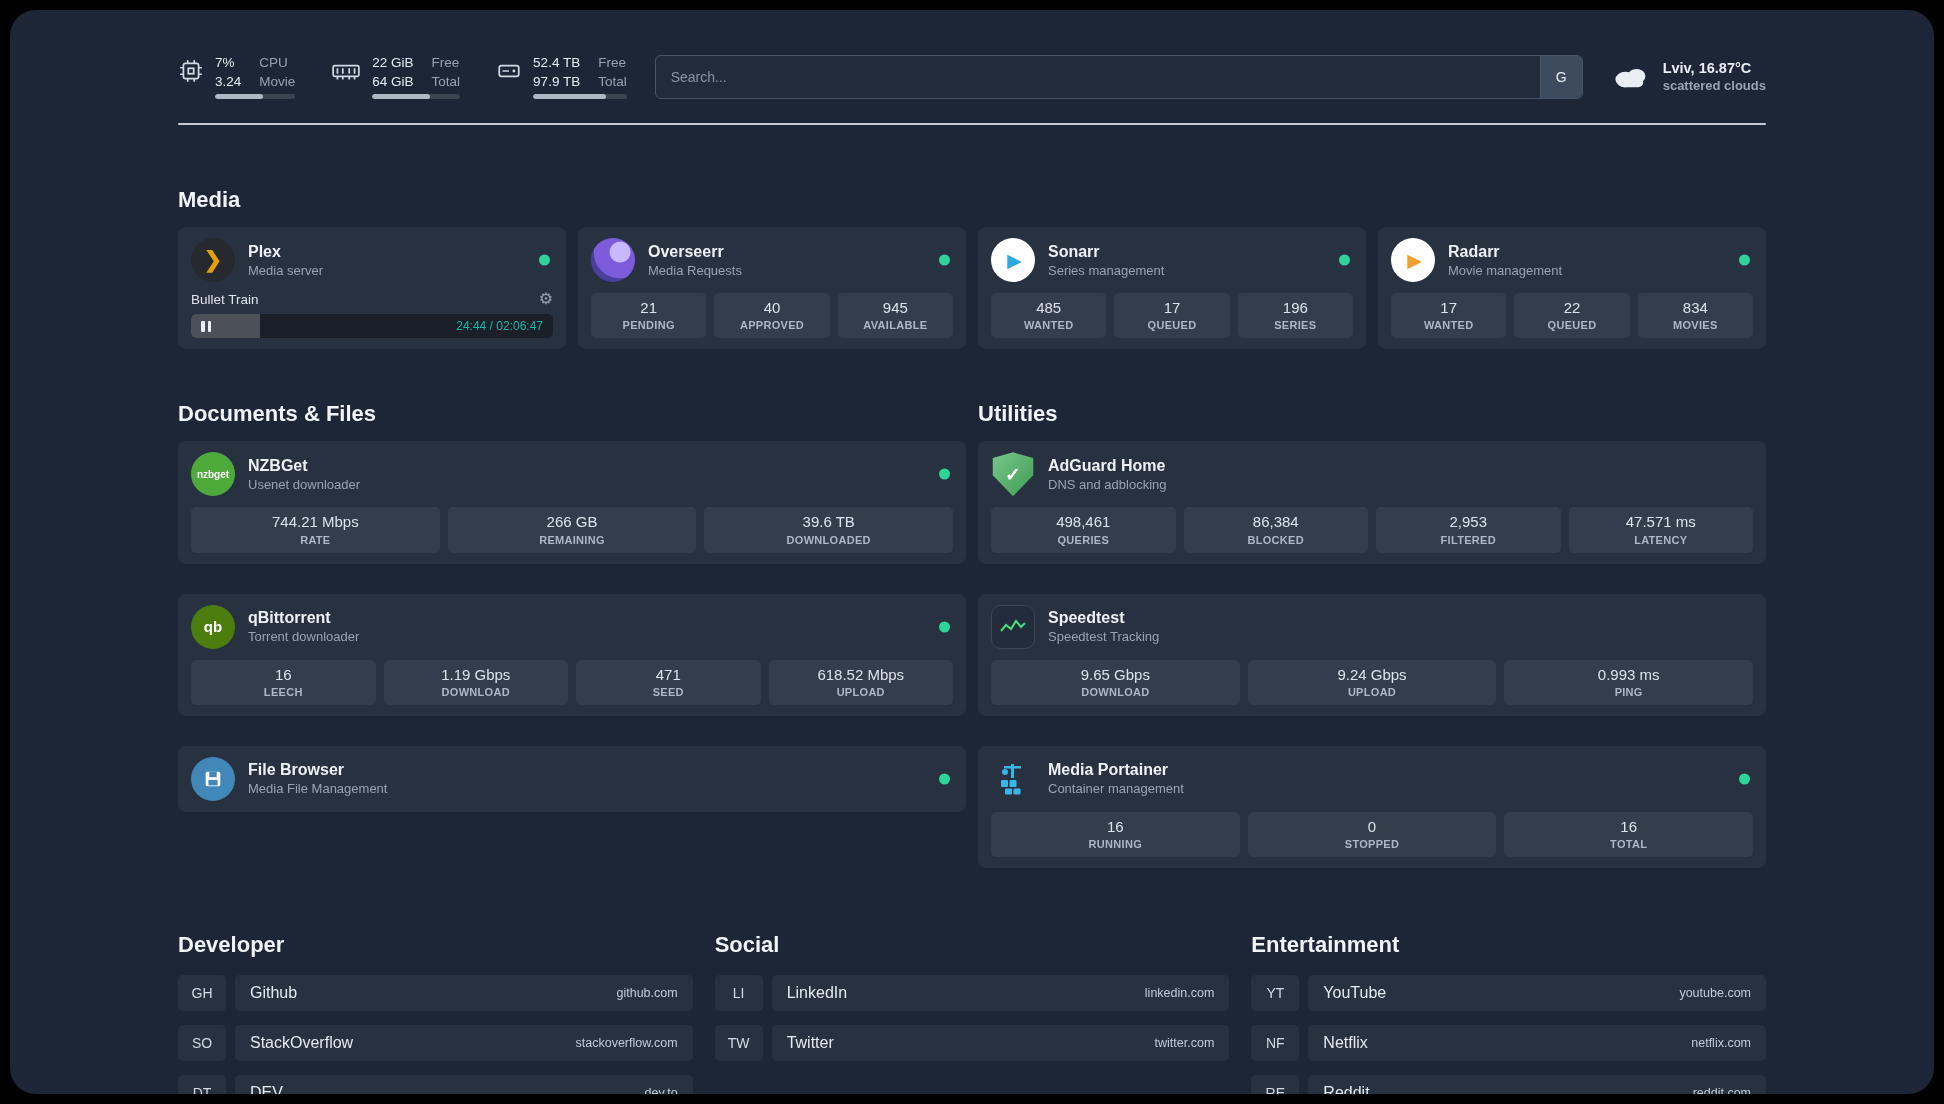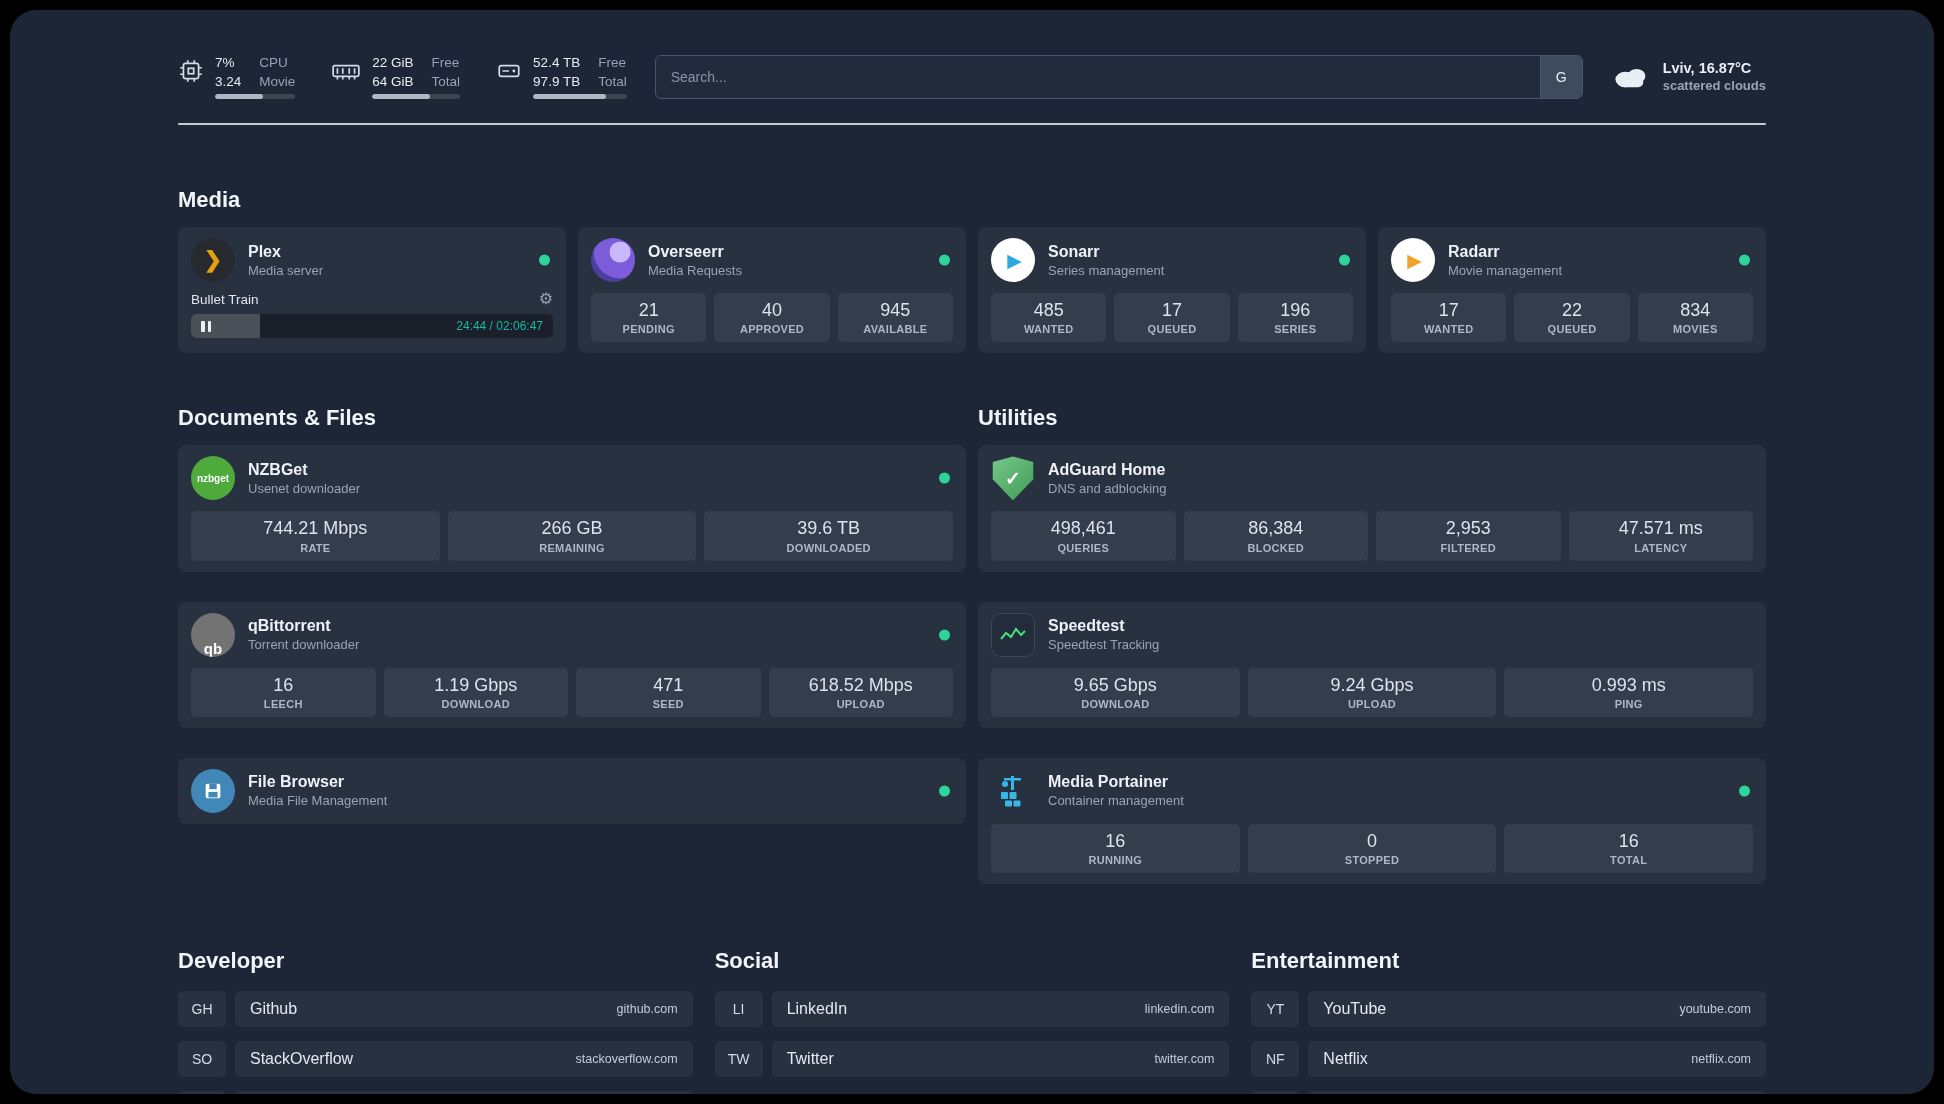--- a/index.html
+++ b/index.html
@@ -44,32 +44,32 @@
   
   .card { background:rgba(255,255,255,0.05); border-radius:8px; padding:11px 13px; }
   .card-head { position:relative; display:flex; align-items:center; gap:13px; padding-right:26px; }
   .app-meta { display:flex; flex-direction:column; gap:2px; }
   .app-name { font-size:16px; font-weight:600; color:#eef1f6; }
   .app-sub { font-size:13px; color:#99a3b4; }
   .dot { position:absolute; right:3px; top:50%; transform:translateY(-50%); width:11px; height:11px; border-radius:50%; background:#2ed49a; }
 
   .stats { margin-top:11px; display:flex; gap:8px; }
   .stat { flex:1; background:rgba(255,255,255,0.06); border-radius:5px; text-align:center; padding:5px 2px 7px; }
-  .stat .v { display:block; font-size:18px; color:#dde3ec; line-height:1.35; }
+  .stat .v { display:block; font-size:15px; color:#dde3ec; line-height:1.35; }
   .stat .l { display:block; font-size:11px; font-weight:700; color:#aeb7c6; letter-spacing:.3px; margin-top:1px; }
 
   
   .app-icon { width:44px; height:44px; border-radius:50%; display:flex; align-items:center; justify-content:center; flex:0 0 auto; overflow:hidden; }
   .app-icon i { font-style:normal; }
   .ic-plex { background:#26292e; } .ic-plex i { color:#e5a00d; font-weight:700; font-size:22px; }
   .ic-overseerr { background:radial-gradient(circle at 66% 32%, #c9b8fd 0 24%, #7c5cdb 26% 62%, #4a3f9e 64% 100%); }
   .ic-sonarr { background:#fff; } .ic-sonarr i { color:#2ea9e0; font-size:19px; padding-left:3px; }
   .ic-radarr { background:#fff; } .ic-radarr i { color:#f2a12c; font-size:19px; padding-left:3px; }
   .ic-nzbget { background:#4faa3c; } .ic-nzbget i { color:#fff; font-size:10px; font-weight:700; }
-  .ic-qbittorrent { background:#737373;align-items:flex-end; } .ic-qbittorrent i { color:#fff; font-size:15px; font-weight:700; }
+  .ic-qbittorrent { background:#4d7c0f; } .ic-qbittorrent i { color:#fff; font-size:15px; font-weight:700; }
   .ic-adguard { border-radius:0; background:linear-gradient(135deg,#79c98b,#3f9a55);
       clip-path:polygon(50% 0%, 96% 13%, 96% 52%, 50% 100%, 4% 52%, 4% 13%); }
   .ic-adguard i { color:#fff; font-size:19px; font-weight:700; }
   .ic-speedtest { border-radius:10px; background:#222c3a; border:1px solid #3b4658; }
   .ic-filebrowser { background:#4187b8; }
   .ic-portainer { background:transparent; border-radius:0; }
 
   
   .np { margin-top:9px; }
   .np-row { display:flex; align-items:center; justify-content:space-between; }

